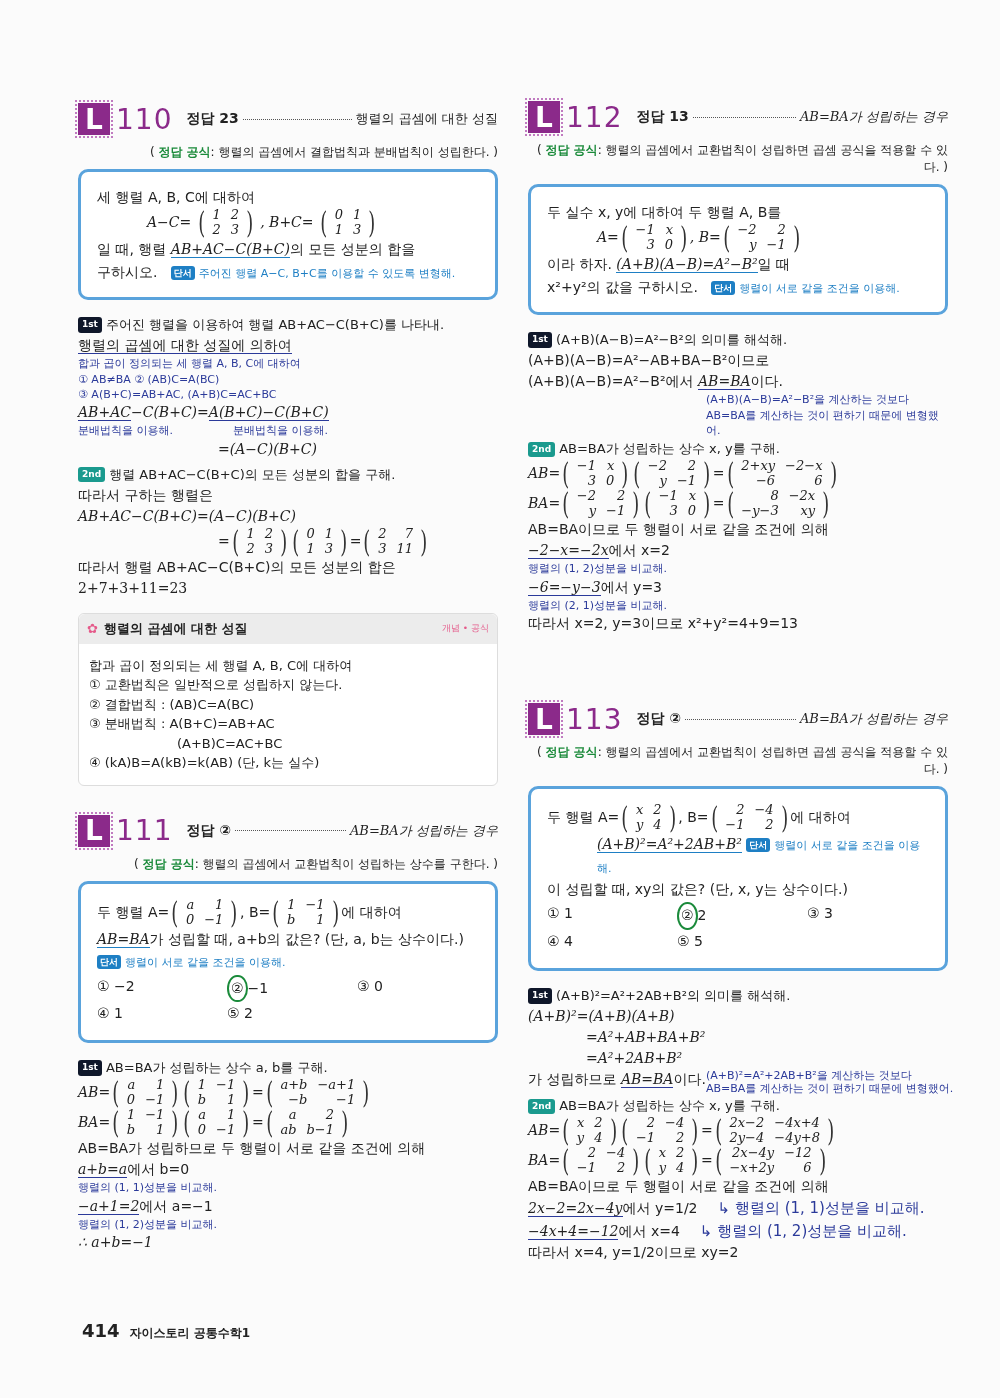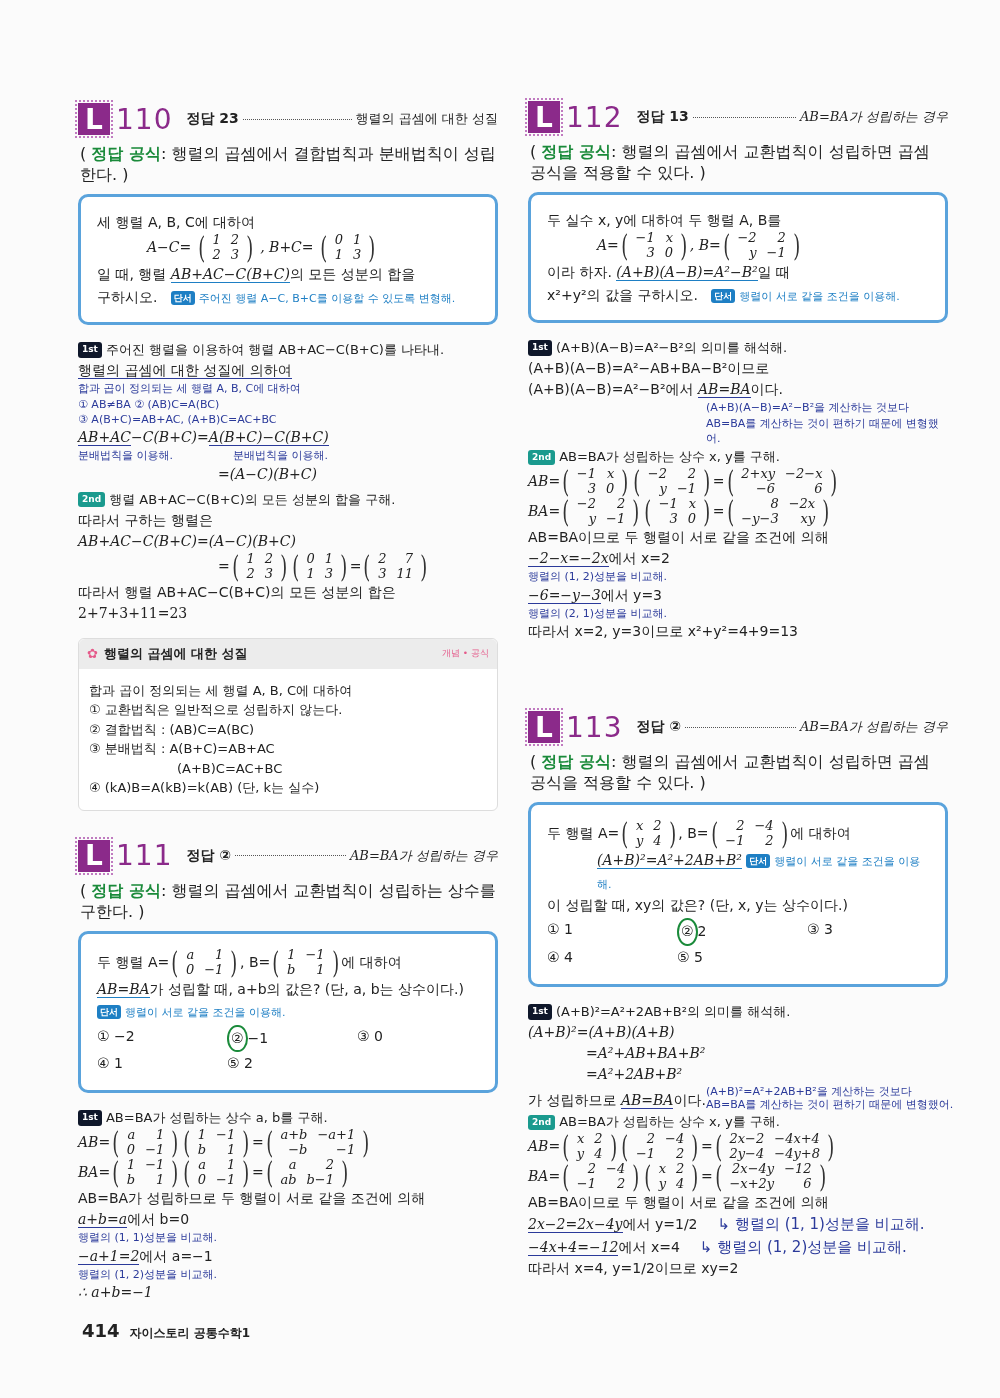--- a/index.html
+++ b/index.html
@@ -11,21 +11,21 @@
   .col.left { left: 78px; top: 98px; }
   .col.right { left: 528px; top: 96px; }
 
   .head { display: flex; align-items: center; height: 42px; }
   .lbox { width: 32px; height: 32px; background: #8b2a8a; color: #fff; font-family: "DejaVu Sans", sans-serif; font-weight: bold; font-size: 28px; display: flex; align-items: center; justify-content: center; outline: 2px dotted #c07bc0; outline-offset: 1px; }
   .lnum { font-family: "DejaVu Sans", sans-serif; font-size: 28px; color: #8b2a8a; margin-left: 6px; letter-spacing: 1px; }
   .ans { font-size: 14px; font-weight: bold; margin-left: 14px; white-space: nowrap; }
   .dots { flex: 1; border-bottom: 1px dotted #555; margin: 0 4px; height: 1px; align-self: center; }
   .topic { font-size: 13px; white-space: nowrap; }
 
-  .formula { font-size: 16px; margin: 4px 0 8px 2px; }
+  .formula { font-size: 12px; margin: 4px 0 8px 2px; text-align: right; }
   .formula .g { color: #1a8a3a; font-weight: bold; }
 
   .qbox { border: 3px solid #5aa3dc; border-radius: 10px; background: #fff; padding: 14px 16px; font-size: 14px; line-height: 1.6; }
   .hint { display: inline-block; background: #1e7fc4; color: #fff; font-size: 9px; font-weight: bold; padding: 0 3px; border-radius: 3px; margin-right: 4px; vertical-align: middle; }
   .hinttxt { color: #1e7fc4; font-size: 11px; text-align: right; }
 
   .step { display: inline-block; color: #fff; font-size: 9px; font-weight: bold; padding: 1px 4px; border-radius: 3px; margin-right: 4px; vertical-align: middle; }
   .s1 { background: #0f172a; }
   .s2 { background: #1a9a8e; }
   .sol { font-size: 14px; line-height: 1.5; margin-top: 14px; }
@@ -541,21 +541,21 @@
       <span>③ 3</span>
       <span>④ 4</span>
       <span>⑤ 5</span>
     </div>
   </div>
   <div class="sol">
     <div class="line"><span class="step s1">1st</span><span style="font-size:13px">(A+B)²=A²+2AB+B²의 의미를 해석해.</span></div>
     <div class="line m">(A+B)²=(A+B)(A+B)</div>
     <div class="line m" style="padding-left:58px">=A²+AB+BA+B²</div>
     <div class="line m" style="padding-left:58px">=A²+2AB+B²</div>
-    <div class="line" style="display:flex;align-items:flex-end">
+    <div class="line" style="display:flex;">
       <span><span>가 성립하므로 </span><span class="m ul">AB=BA</span><span>이다.</span></span>
       <span class="note" style="margin-left:0;line-height:1.2">
           <span style="display:block">(A+B)²=A²+2AB+B²을 계산하는 것보다</span>
           <span style="display:block">AB=BA를 계산하는 것이 편하기 때문에 변형했어.</span>
         </span>
     </div>
     <div class="line"><span class="step s2">2nd</span><span style="font-size:13px">AB=BA가 성립하는 상수 x, y를 구해.</span></div>
     <div class="line"><span class="m">AB=</span><span class="mat">
           <span class="br">(</span>
           <table>

